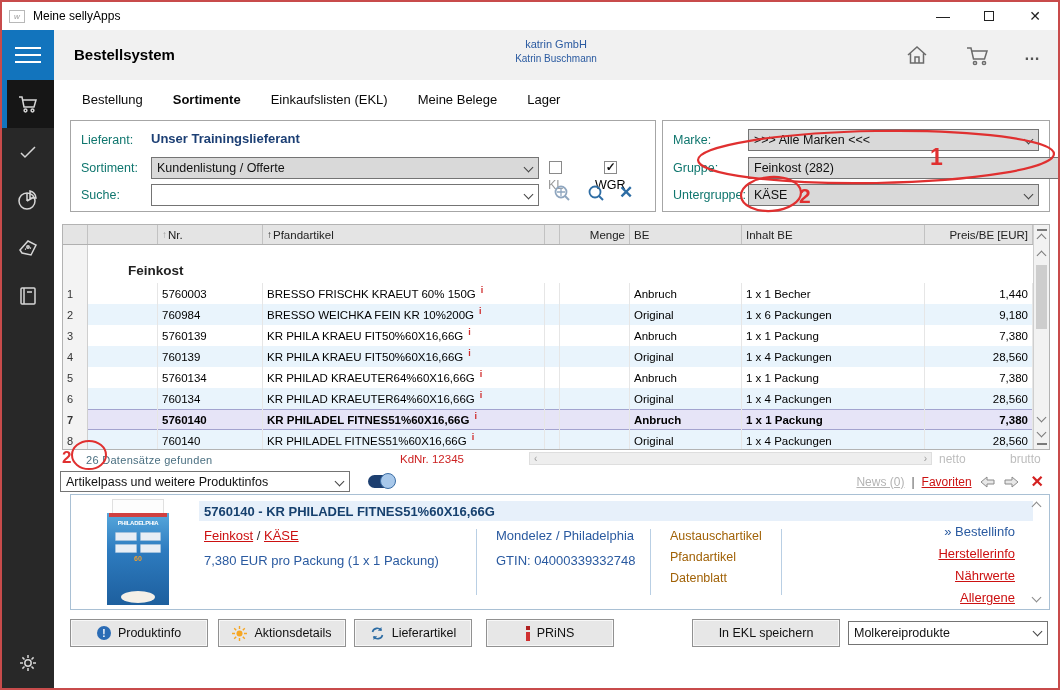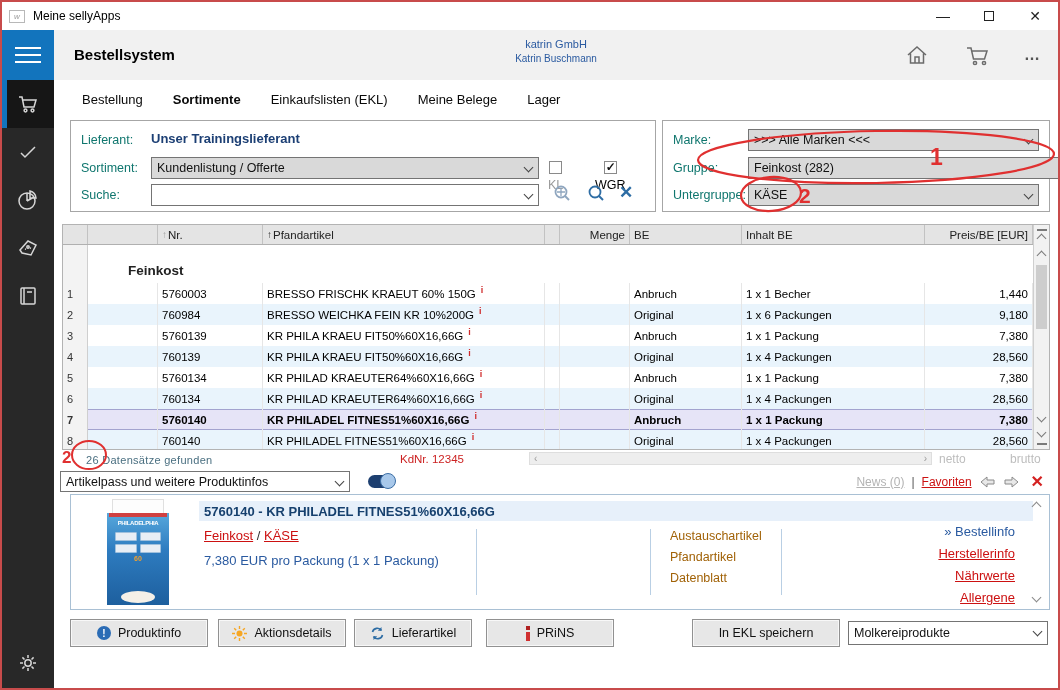--- a/index.html
+++ b/index.html
@@ -453,20 +453,24 @@
       </div>
     </div>
     <div class="d-title">5760140 - KR PHILADEL FITNES51%60X16,66G</div>
     <div class="d-col1">
       <div>
         <span class="rlink">Feinkost</span><span class="d-sep"> / </span><span class="rlink">KÄSE</span>
       </div>
       <div class="d-price">7,380 EUR pro Packung (1 x 1 Packung)</div>
     </div>
     <div class="d-div" style="left:405px;"></div>
+    <div class="d-col2">
+      <div>Mondelez / Philadelphia</div>
+      <div>GTIN: 04000339332748</div>
+    </div>
     <div class="d-div" style="left:579px;"></div>
     <div class="d-col3" id="inactive-list">
         <div>Austauschartikel</div>
         <div>Pfandartikel</div>
         <div>Datenblatt</div>
       </div>
     <div class="d-div" style="left:710px;"></div>
     <div class="d-col4">
       <div class="bestell">» Bestellinfo</div>
       <div id="detail-links">

